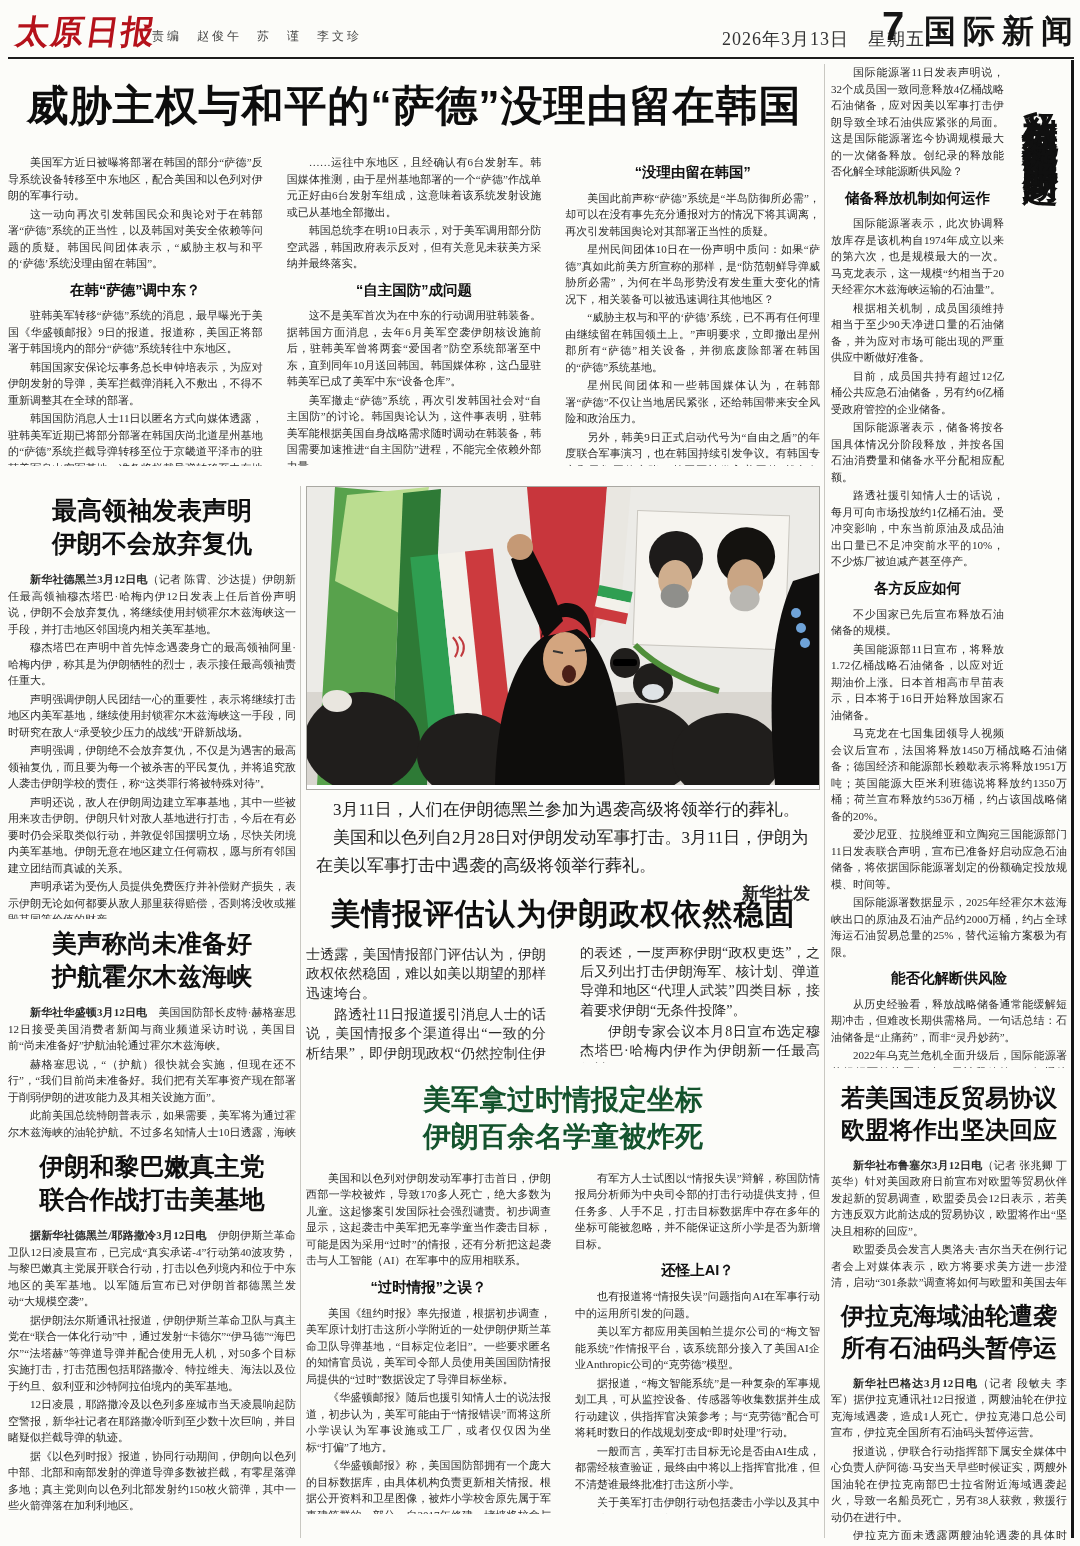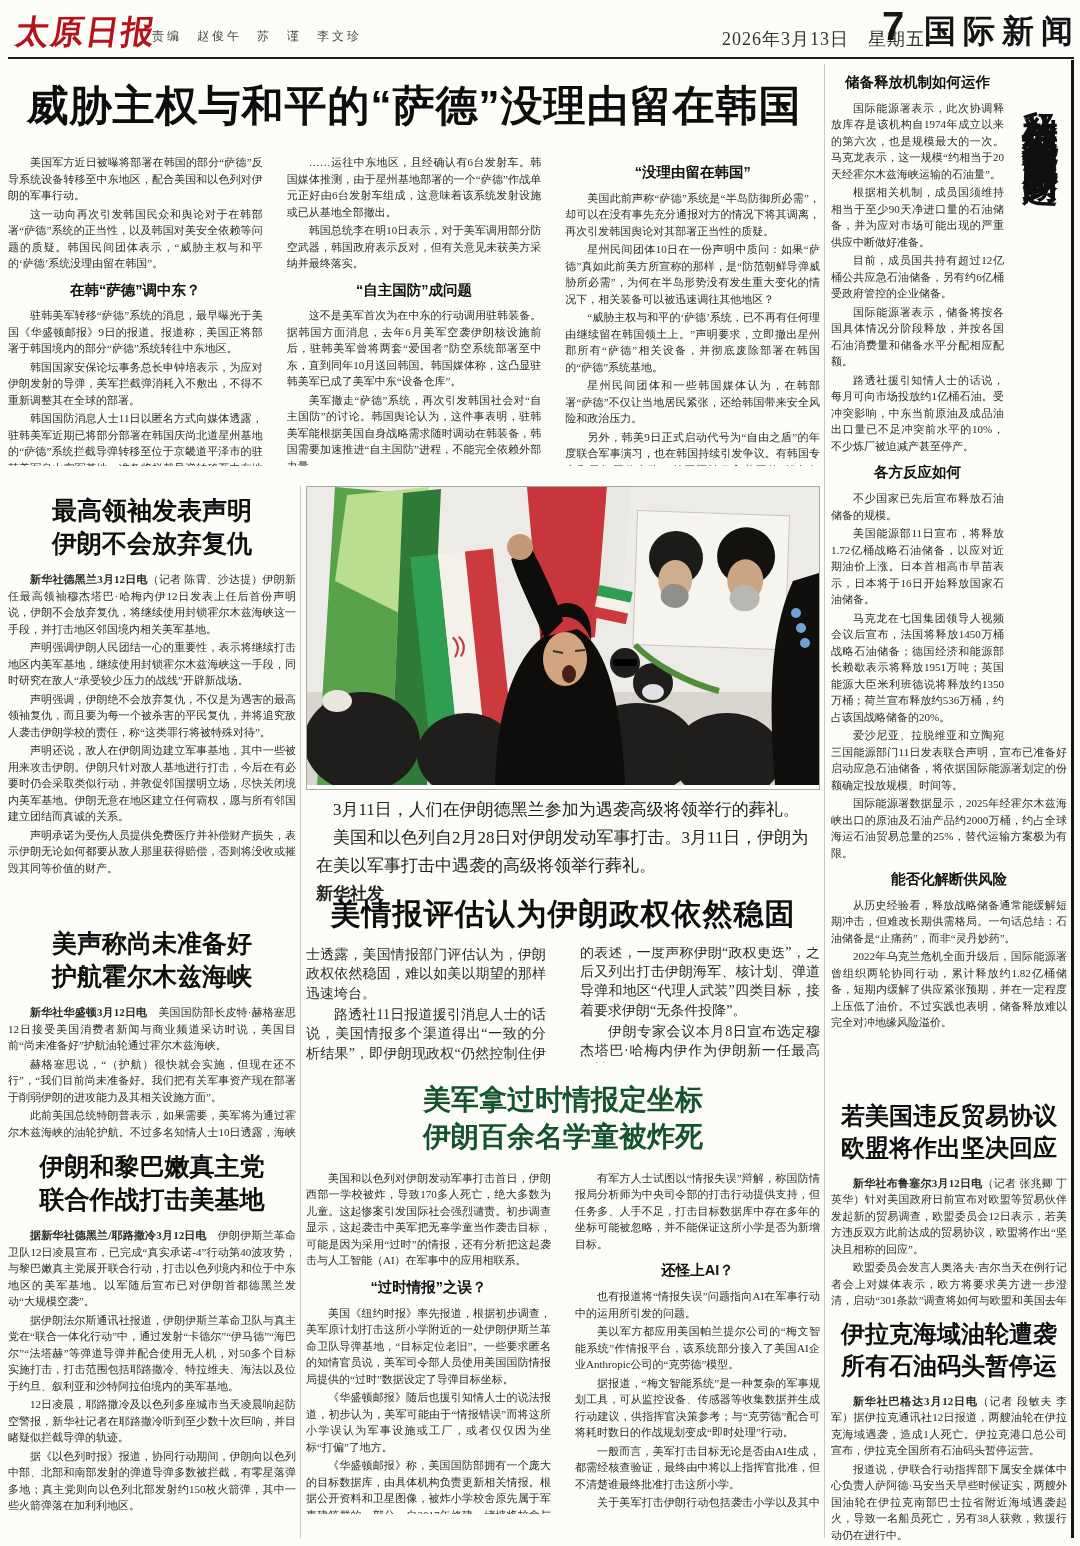--- a/index.html
+++ b/index.html
@@ -38,21 +38,21 @@
   .art-headline{font-family:"Liberation Sans",sans-serif;font-size:25px;font-weight:900;
                 text-align:center;line-height:1.3;margin:8px 0 12px;color:#0f0f0f;}
   .leader-body{height:348px;overflow:hidden;}
   .hormuz-body{height:138px;overflow:hidden;}
   .hez-body{height:292px;overflow:hidden;}
   
   .photo-block{position:absolute;left:306px;top:486px;width:514px;}
   .photo-frame{border:1px solid #a9a8a2;background:#fff;}
   .caption{padding:6px 10px 7px;font-size:17px;line-height:1.65;color:#222;}
   .caption p{margin:0;text-indent:1em;}
-  .caption .credit{text-align:left;text-indent:0;font-weight:bold;}
+  .caption .credit{text-align:right;text-indent:0;font-weight:bold;}
   
   .intel{position:absolute;left:306px;top:890px;width:514px;height:180px;}
   .intel-headline{font-family:"Liberation Sans",sans-serif;font-size:30px;font-weight:900;
                   text-align:center;margin:4px 0 12px;color:#0e0e0e;letter-spacing:1px;}
   .intel-cols{display:flex;gap:34px;height:116px;overflow:hidden;font-size:14px;line-height:1.38;align-items:center;}
   .intel-col{flex:1;overflow:hidden;}
   
   .school{position:absolute;left:306px;top:1076px;width:514px;height:462px;}
   .school-headline{font-family:"Liberation Sans",sans-serif;font-size:28px;font-weight:900;
                    text-align:center;line-height:1.32;margin:6px 0 14px;color:#14532d;}
@@ -60,21 +60,21 @@
   .school-col{flex:1;overflow:hidden;}
   
   .oil{position:absolute;left:831px;top:64px;width:236px;height:1004px;overflow:hidden;}
   .oil-vhead{float:right;writing-mode:vertical-rl;text-orientation:upright;
              font-family:"Liberation Sans",sans-serif;font-size:36px;font-weight:900;
              letter-spacing:4px;height:648px;margin:18px 0 10px 9px;color:#101010;}
   .eu{position:absolute;left:831px;top:1076px;width:236px;}
   .eu-body{height:134px;overflow:hidden;}
   .iraq{position:absolute;left:831px;top:1294px;width:236px;height:246px;overflow:hidden;}
   .small-headline{font-family:"Liberation Sans",sans-serif;font-size:24px;font-weight:900;
-                  text-align:center;line-height:1.35;margin:24px 0 10px;color:#0f0f0f;}
+                  text-align:center;line-height:1.35;margin:6px 0 10px;color:#0f0f0f;}
 </style>
 </head>
 <body>
 
 <div id="page">
 
   <div class="masthead">太原日报</div>
   <div class="editors">责编　赵俊午　苏　谨　李文珍</div>
   <div class="pgdate">2026年3月13日　星期五</div>
   <div class="pgno">7</div>
@@ -113,20 +113,21 @@
           <div class="blk t-p">“威胁主权与和平的‘萨德’系统，已不再有任何理由继续留在韩国领土上。”声明要求，立即撤出星州郡所有“萨德”相关设备，并彻底废除部署在韩国的“萨德”系统基地。</div>
           <div class="blk t-p">星州民间团体和一些韩国媒体认为，在韩部署“萨德”不仅让当地居民紧张，还给韩国带来安全风险和政治压力。</div>
           <div class="blk t-p">另外，韩美9日正式启动代号为“自由之盾”的年度联合军事演习，也在韩国持续引发争议。有韩国专家和民间团体主张，韩国正被卷入美国的“战争行为”。</div>
         </div>
     </div>
   </section>
 
   <section class="oil bodytext">
     <div class="oil-vhead">释放创纪录石油储备能解决多少问题</div>
     <div>
+        <div class="blk t-p">国际能源署11日发表声明说，32个成员国一致同意释放4亿桶战略石油储备，应对因美以军事打击伊朗导致全球石油供应紧张的局面。这是国际能源署迄今协调规模最大的一次储备释放。创纪录的释放能否化解全球能源断供风险？</div>
         <div class="blk t-h">储备释放机制如何运作</div>
         <div class="blk t-p">国际能源署表示，此次协调释放库存是该机构自1974年成立以来的第六次，也是规模最大的一次。马克龙表示，这一规模“约相当于20天经霍尔木兹海峡运输的石油量”。</div>
         <div class="blk t-p">根据相关机制，成员国须维持相当于至少90天净进口量的石油储备，并为应对市场可能出现的严重供应中断做好准备。</div>
         <div class="blk t-p">目前，成员国共持有超过12亿桶公共应急石油储备，另有约6亿桶受政府管控的企业储备。</div>
         <div class="blk t-p">国际能源署表示，储备将按各国具体情况分阶段释放，并按各国石油消费量和储备水平分配相应配额。</div>
         <div class="blk t-p">路透社援引知情人士的话说，每月可向市场投放约1亿桶石油。受冲突影响，中东当前原油及成品油出口量已不足冲突前水平的10%，不少炼厂被迫减产甚至停产。</div>
         <div class="blk t-h">各方反应如何</div>
         <div class="blk t-p">不少国家已先后宣布释放石油储备的规模。</div>
         <div class="blk t-p">美国能源部11日宣布，将释放1.72亿桶战略石油储备，以应对近期油价上涨。日本首相高市早苗表示，日本将于16日开始释放国家石油储备。</div>
         <div class="blk t-p">马克龙在七国集团领导人视频会议后宣布，法国将释放1450万桶战略石油储备；德国经济和能源部长赖歇表示将释放1951万吨；英国能源大臣米利班德说将释放约1350万桶；荷兰宣布释放约536万桶，约占该国战略储备的20%。</div>
@@ -137,20 +138,21 @@
         <div class="blk t-p">2022年乌克兰危机全面升级后，国际能源署曾组织两轮协同行动，累计释放约1.82亿桶储备，短期内缓解了供应紧张预期，并在一定程度上压低了油价。不过实践也表明，储备释放难以完全对冲地缘风险溢价。</div>
       </div>
   </section>
 
   <div class="leftcol bodytext">
     <h2 class="art-headline">
       <span>最高领袖发表声明</span><br><span>伊朗不会放弃复仇</span>
     </h2>
     <div class="leader-body">
         <div class="blk t-dl"><b>新华社德黑兰3月12日电</b>（记者 陈霄、沙达提）伊朗新任最高领袖穆杰塔巴·哈梅内伊12日发表上任后首份声明说，伊朗不会放弃复仇，将继续使用封锁霍尔木兹海峡这一手段，并打击地区邻国境内相关美军基地。</div>
+        <div class="blk t-p">穆杰塔巴在声明中首先悼念遇袭身亡的最高领袖阿里·哈梅内伊，称其是为伊朗牺牲的烈士，表示接任最高领袖责任重大。</div>
         <div class="blk t-p">声明强调伊朗人民团结一心的重要性，表示将继续打击地区内美军基地，继续使用封锁霍尔木兹海峡这一手段，同时研究在敌人“承受较少压力的战线”开辟新战场。</div>
         <div class="blk t-p">声明强调，伊朗绝不会放弃复仇，不仅是为遇害的最高领袖复仇，而且要为每一个被杀害的平民复仇，并将追究敌人袭击伊朗学校的责任，称“这类罪行将被特殊对待”。</div>
         <div class="blk t-p">声明还说，敌人在伊朗周边建立军事基地，其中一些被用来攻击伊朗。伊朗只针对敌人基地进行打击，今后在有必要时仍会采取类似行动，并敦促邻国摆明立场，尽快关闭境内美军基地。伊朗无意在地区建立任何霸权，愿与所有邻国建立团结而真诚的关系。</div>
         <div class="blk t-p">声明承诺为受伤人员提供免费医疗并补偿财产损失，表示伊朗无论如何都要从敌人那里获得赔偿，否则将没收或摧毁其同等价值的财产。</div>
       </div>
     <h2 class="art-headline">
       <span>美声称尚未准备好</span><br><span>护航霍尔木兹海峡</span>
     </h2>
     <div class="hormuz-body">
         <div class="blk t-dl"><b>新华社华盛顿3月12日电</b>　美国国防部长皮特·赫格塞思12日接受美国消费者新闻与商业频道采访时说，美国目前“尚未准备好”护航油轮通过霍尔木兹海峡。</div>

